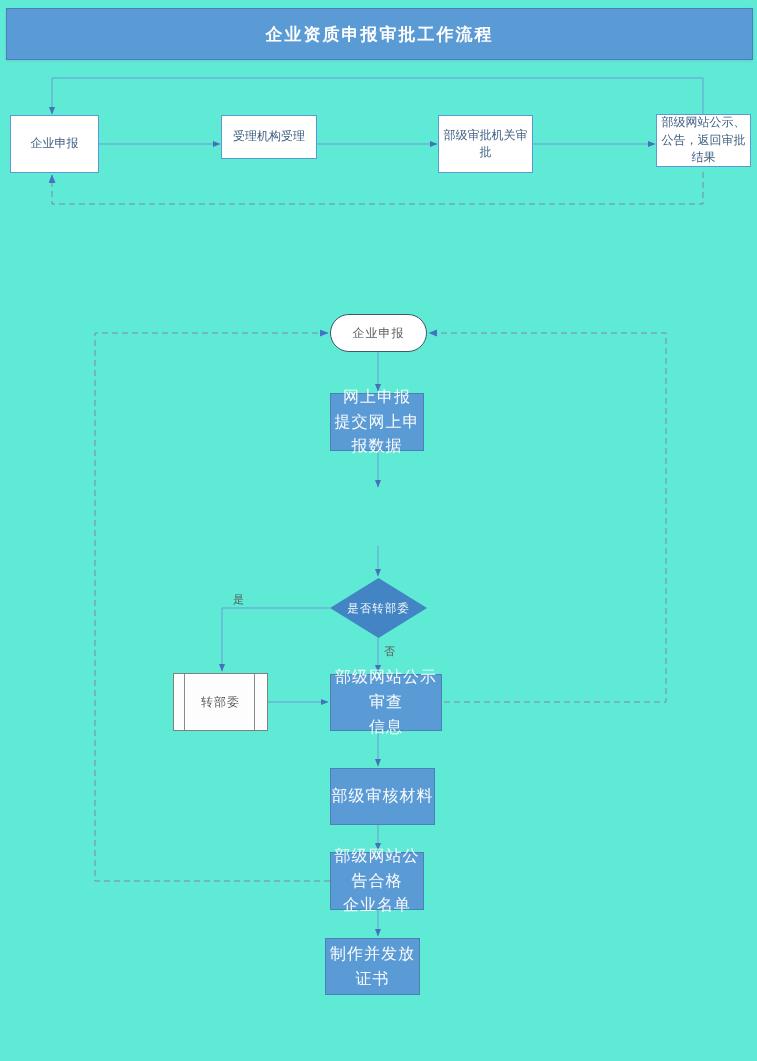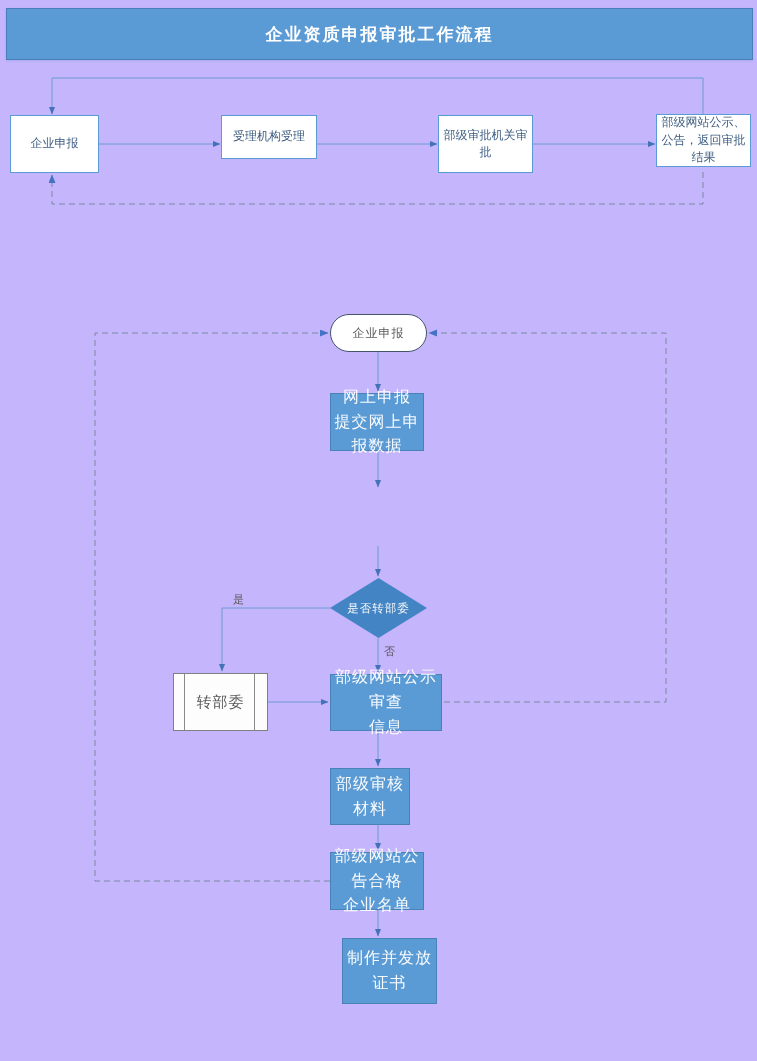--- a/index.html
+++ b/index.html
@@ -1,20 +1,20 @@
 <!DOCTYPE html>
 <html><head>
 <meta charset="utf-8">
 <style>
   html,body{margin:0;padding:0;background:#ffffff;}
   body{
     font-family:"Liberation Sans","DejaVu Sans",sans-serif;
     width:757px;height:1061px;position:relative;overflow:hidden;
   }
-  .stage{position:absolute;left:0;top:0;width:757px;height:1061px;background:#c4b5fd;}
+  .stage{position:absolute;left:0;top:0;width:757px;height:1061px;background:#5eead4;}
 
   
   .banner{
     position:absolute;left:6px;top:8px;width:745px;height:50px;
     background:#5b9bd5;border:1px solid #4a7ebb;
     display:flex;align-items:center;justify-content:center;
     box-shadow:0 1px 2px rgba(120,150,190,.35);
   }
   .banner span{
     color:#ffffff;font-size:17px;font-weight:bold;letter-spacing:2px;
@@ -52,21 +52,21 @@
   
   .diamond{
     background:#4385c4;
     clip-path:polygon(50% 0,100% 50%,50% 100%,0 50%);
     color:rgba(255,255,255,.96);font-size:11.5px;letter-spacing:1px;
   }
 
   
   .subproc{
     background:#fdfdfd;border:1px solid #808080;
-    color:#595959;font-size:15px;letter-spacing:1px;
+    color:#595959;font-size:12px;letter-spacing:1px;
   }
   .subproc .bar{position:absolute;top:0;bottom:0;width:0;border-left:1px solid #8a8a8a;}
   .subproc .bar.l{left:10px;}
   .subproc .bar.r{right:12px;}
 
   .branch-label{
     position:absolute;color:#595959;font-size:11px;line-height:1;
   }
 </style>
 </head>
@@ -126,20 +126,20 @@
 
   <div class="node subproc" style="left:173px;top:673px;width:95px;height:58px">
     <span class="bar l"></span>
     <span>转部委</span>
     <span class="bar r"></span>
   </div>
 
   <div class="node vbox" style="left:330px;top:674px;width:112px;height:57px">部级网站公示审查
 信息</div>
 
-  <div class="node vbox" style="left:330px;top:768px;width:80px;height:57px">部级审核材料</div>
+  <div class="node vbox" style="left:330px;top:768px;width:105px;height:57px">部级审核材料</div>
 
   <div class="node vbox" style="left:330px;top:852px;width:94px;height:58px">部级网站公告合格
 企业名单</div>
 
-  <div class="node vbox" style="left:342px;top:938px;width:95px;height:66px">制作并发放证书</div>
+  <div class="node vbox" style="left:325px;top:938px;width:95px;height:57px">制作并发放证书</div>
 
 </div>
 
 </body></html>

